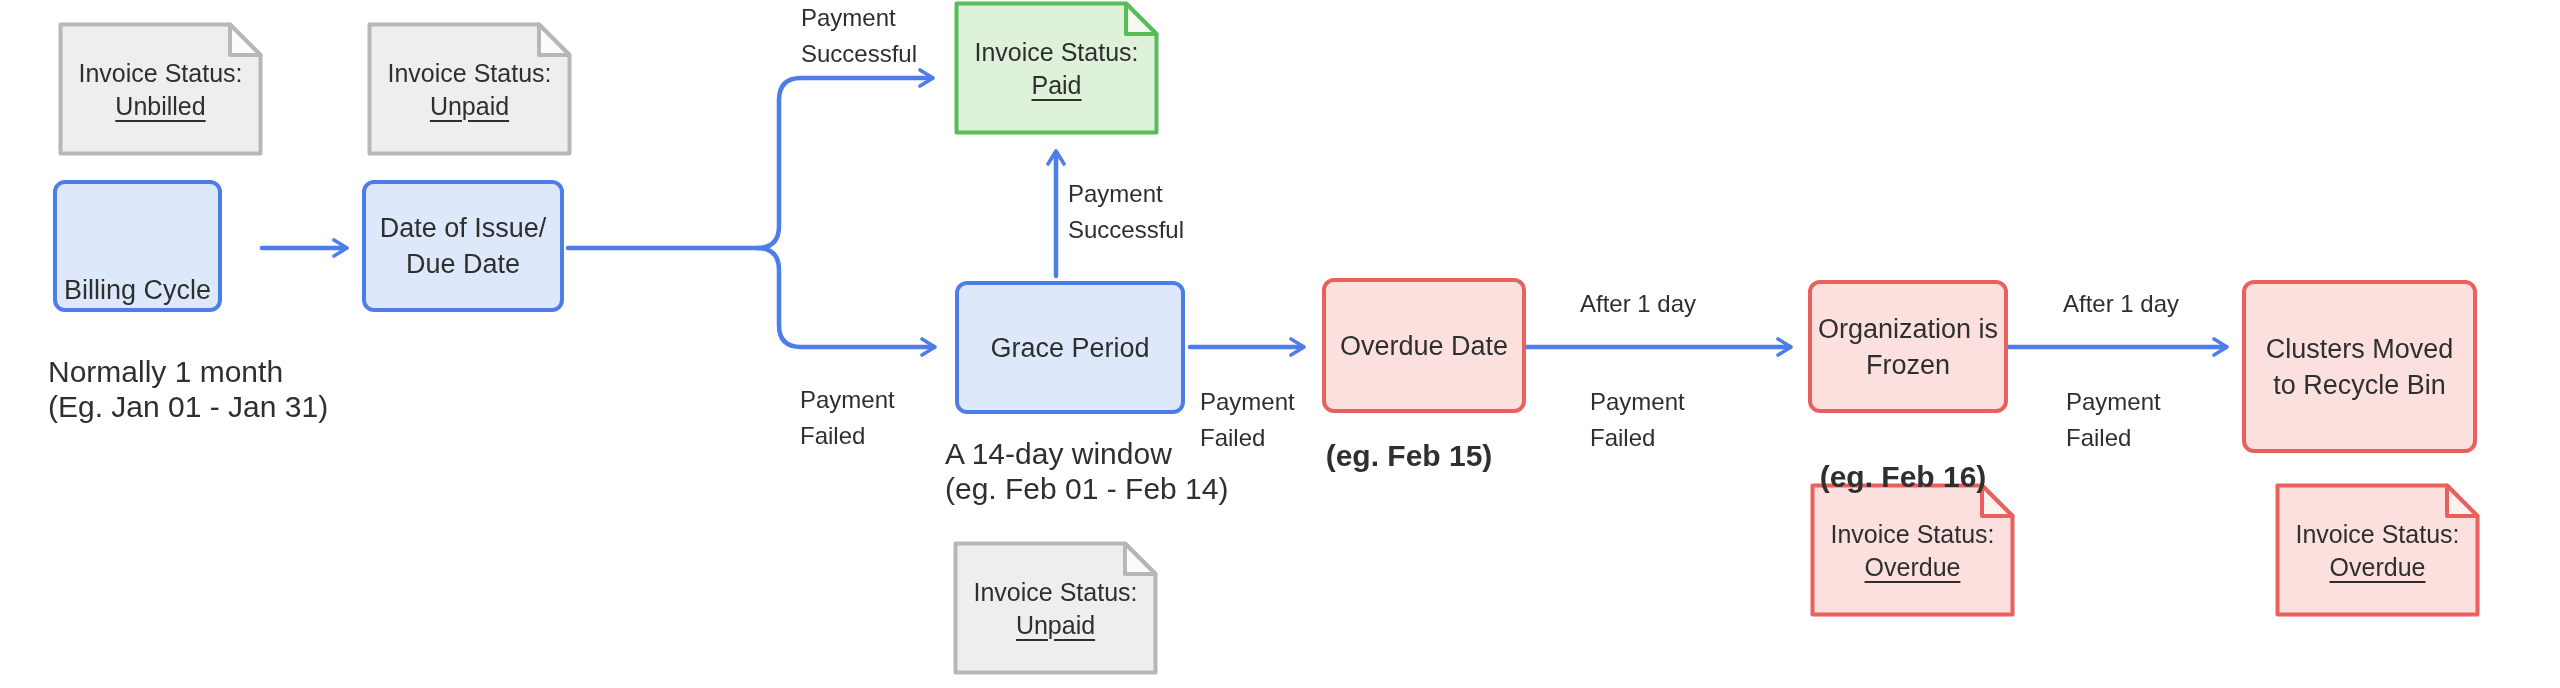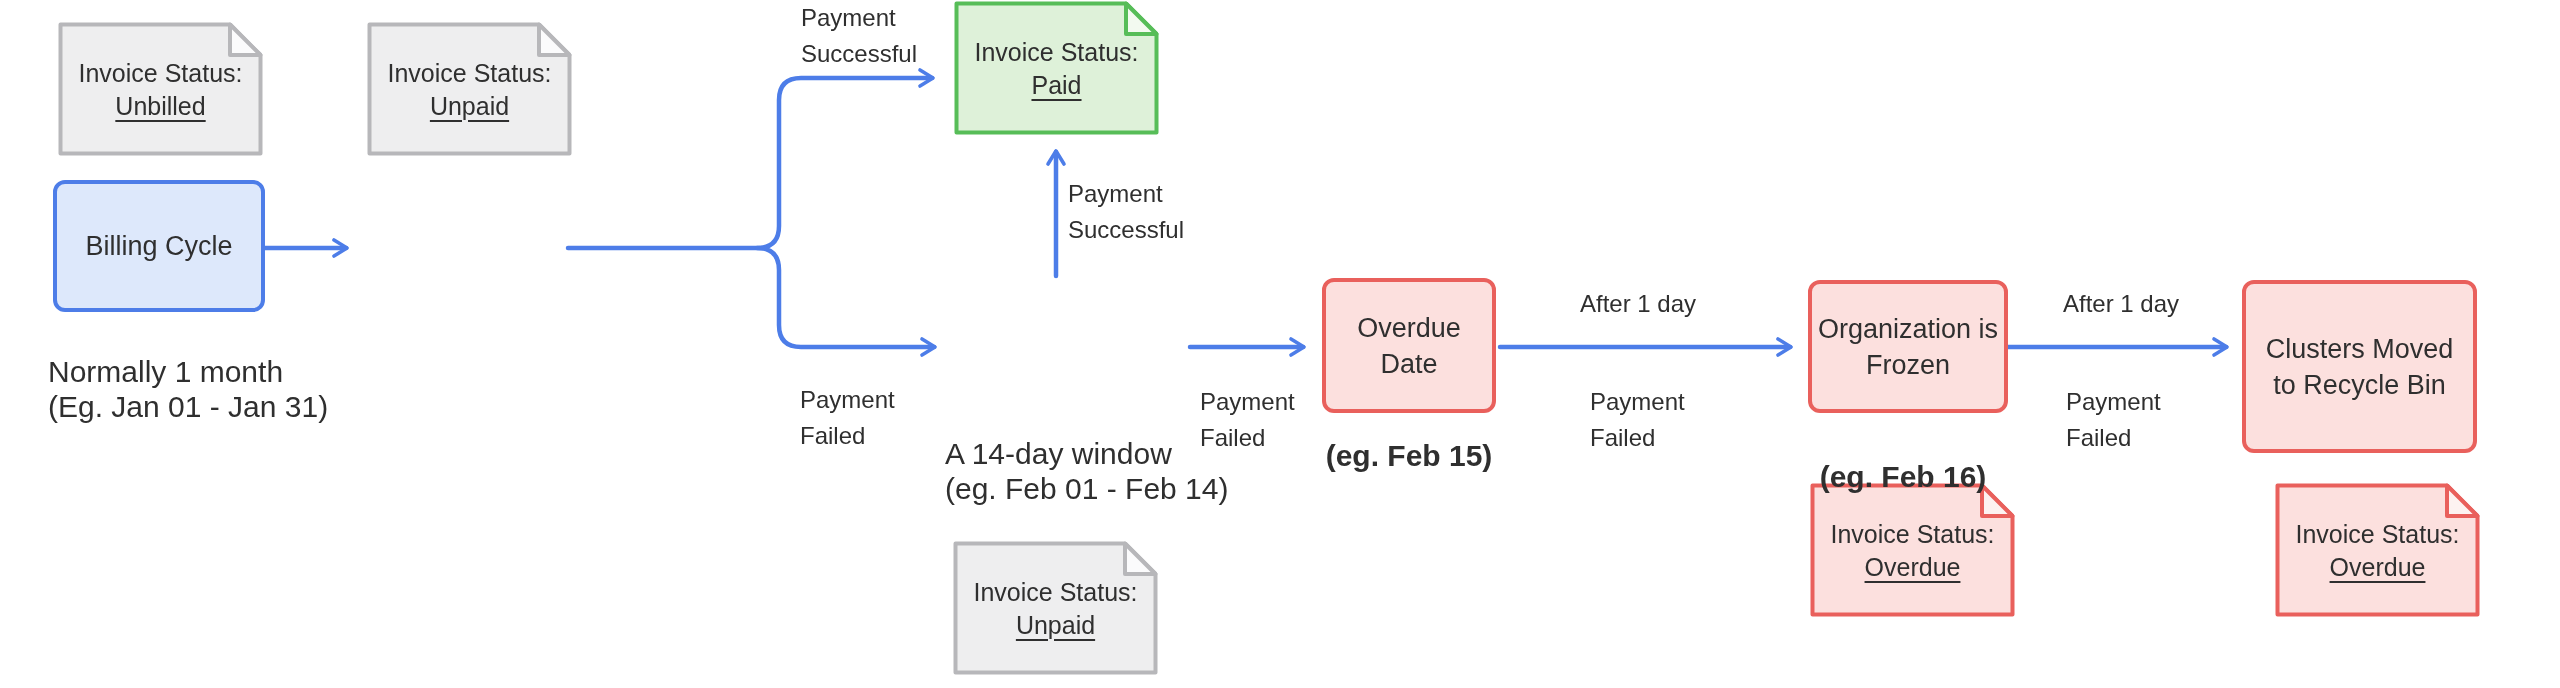--- a/index.html
+++ b/index.html
@@ -108,24 +108,31 @@
     <svg width="205" height="134" viewBox="0 0 205 134">
       <path d="M2.5,2.5 H172 L202.5,33 V131.5 H2.5 Z" fill="#fce0de" stroke="#e9605c" stroke-width="4" stroke-linejoin="round"></path>
       <path d="M172,2.5 V33 H202.5 Z" fill="#fdf2f1" stroke="#e9605c" stroke-width="4" stroke-linejoin="round"></path>
     </svg>
     <div class="note-text">
       <span>Invoice Status:</span>
       <span class="note-status">Overdue</span>
     </div>
   </div>
 
-  <div class="node blue" style="left:53px;top:180px;width:212px;height:132px;">
+  <div class="node blue" style="left:53px;top:180px;width:169px;height:132px;align-items:flex-end;">
     <span class="node-label">Billing Cycle</span>
   </div>
-  <div class="node red" style="left:1322px;top:278px;width:174px;height:135px;">
+  <div class="node blue" style="left:362px;top:180px;width:202px;height:132px;">
+    <span class="node-label">Date of Issue/
+Due Date</span>
+  </div>
+  <div class="node blue" style="left:955px;top:281px;width:230px;height:133px;">
+    <span class="node-label">Grace Period</span>
+  </div>
+  <div class="node red" style="left:1322px;top:278px;width:204px;height:135px;">
     <span class="node-label">Overdue Date</span>
   </div>
   <div class="node red" style="left:1808px;top:280px;width:200px;height:133px;">
     <span class="node-label">Organization is
 Frozen</span>
   </div>
   <div class="node red" style="left:2242px;top:280px;width:235px;height:173px;">
     <span class="node-label">Clusters Moved
 to Recycle Bin</span>
   </div>

